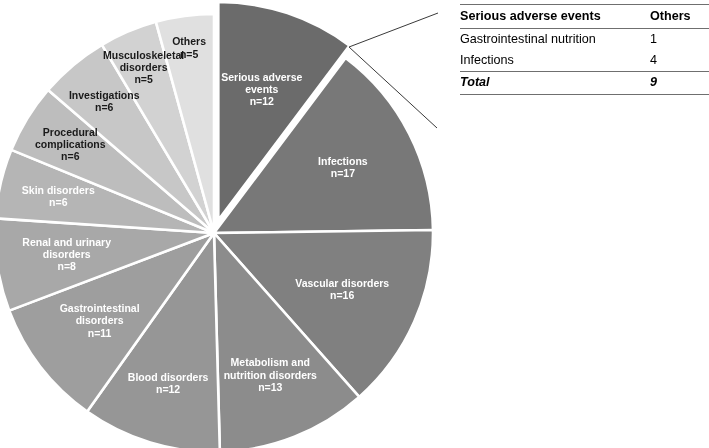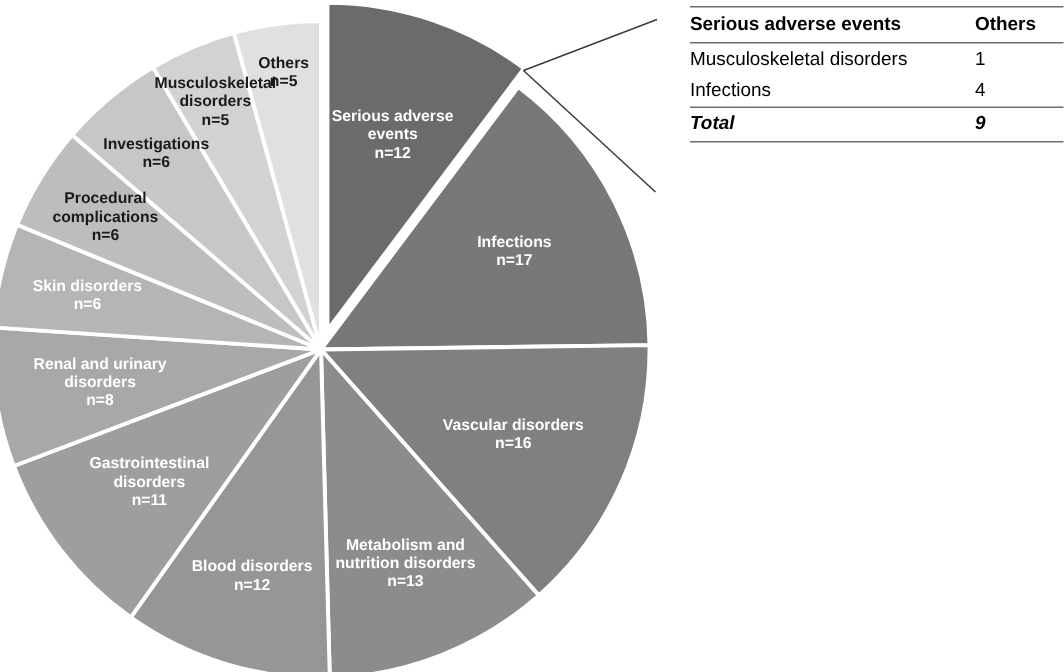--- a/index.html
+++ b/index.html
@@ -94,21 +94,21 @@
 <div id="sae-table">
   <table>
     <thead>
       <tr>
         <th>Serious adverse events</th>
         <th class="col-num">Others</th>
       </tr>
     </thead>
     <tbody id="sae-body">
         <tr>
-          <td>Musculoskeletal disorders</td>
+          <td>Gastrointestinal nutrition</td>
           <td class="col-num">1</td>
         </tr>
         <tr>
           <td>Infections</td>
           <td class="col-num">4</td>
         </tr>
         <tr class="total-row">
           <td>Total</td>
           <td class="col-num">9</td>
         </tr>

